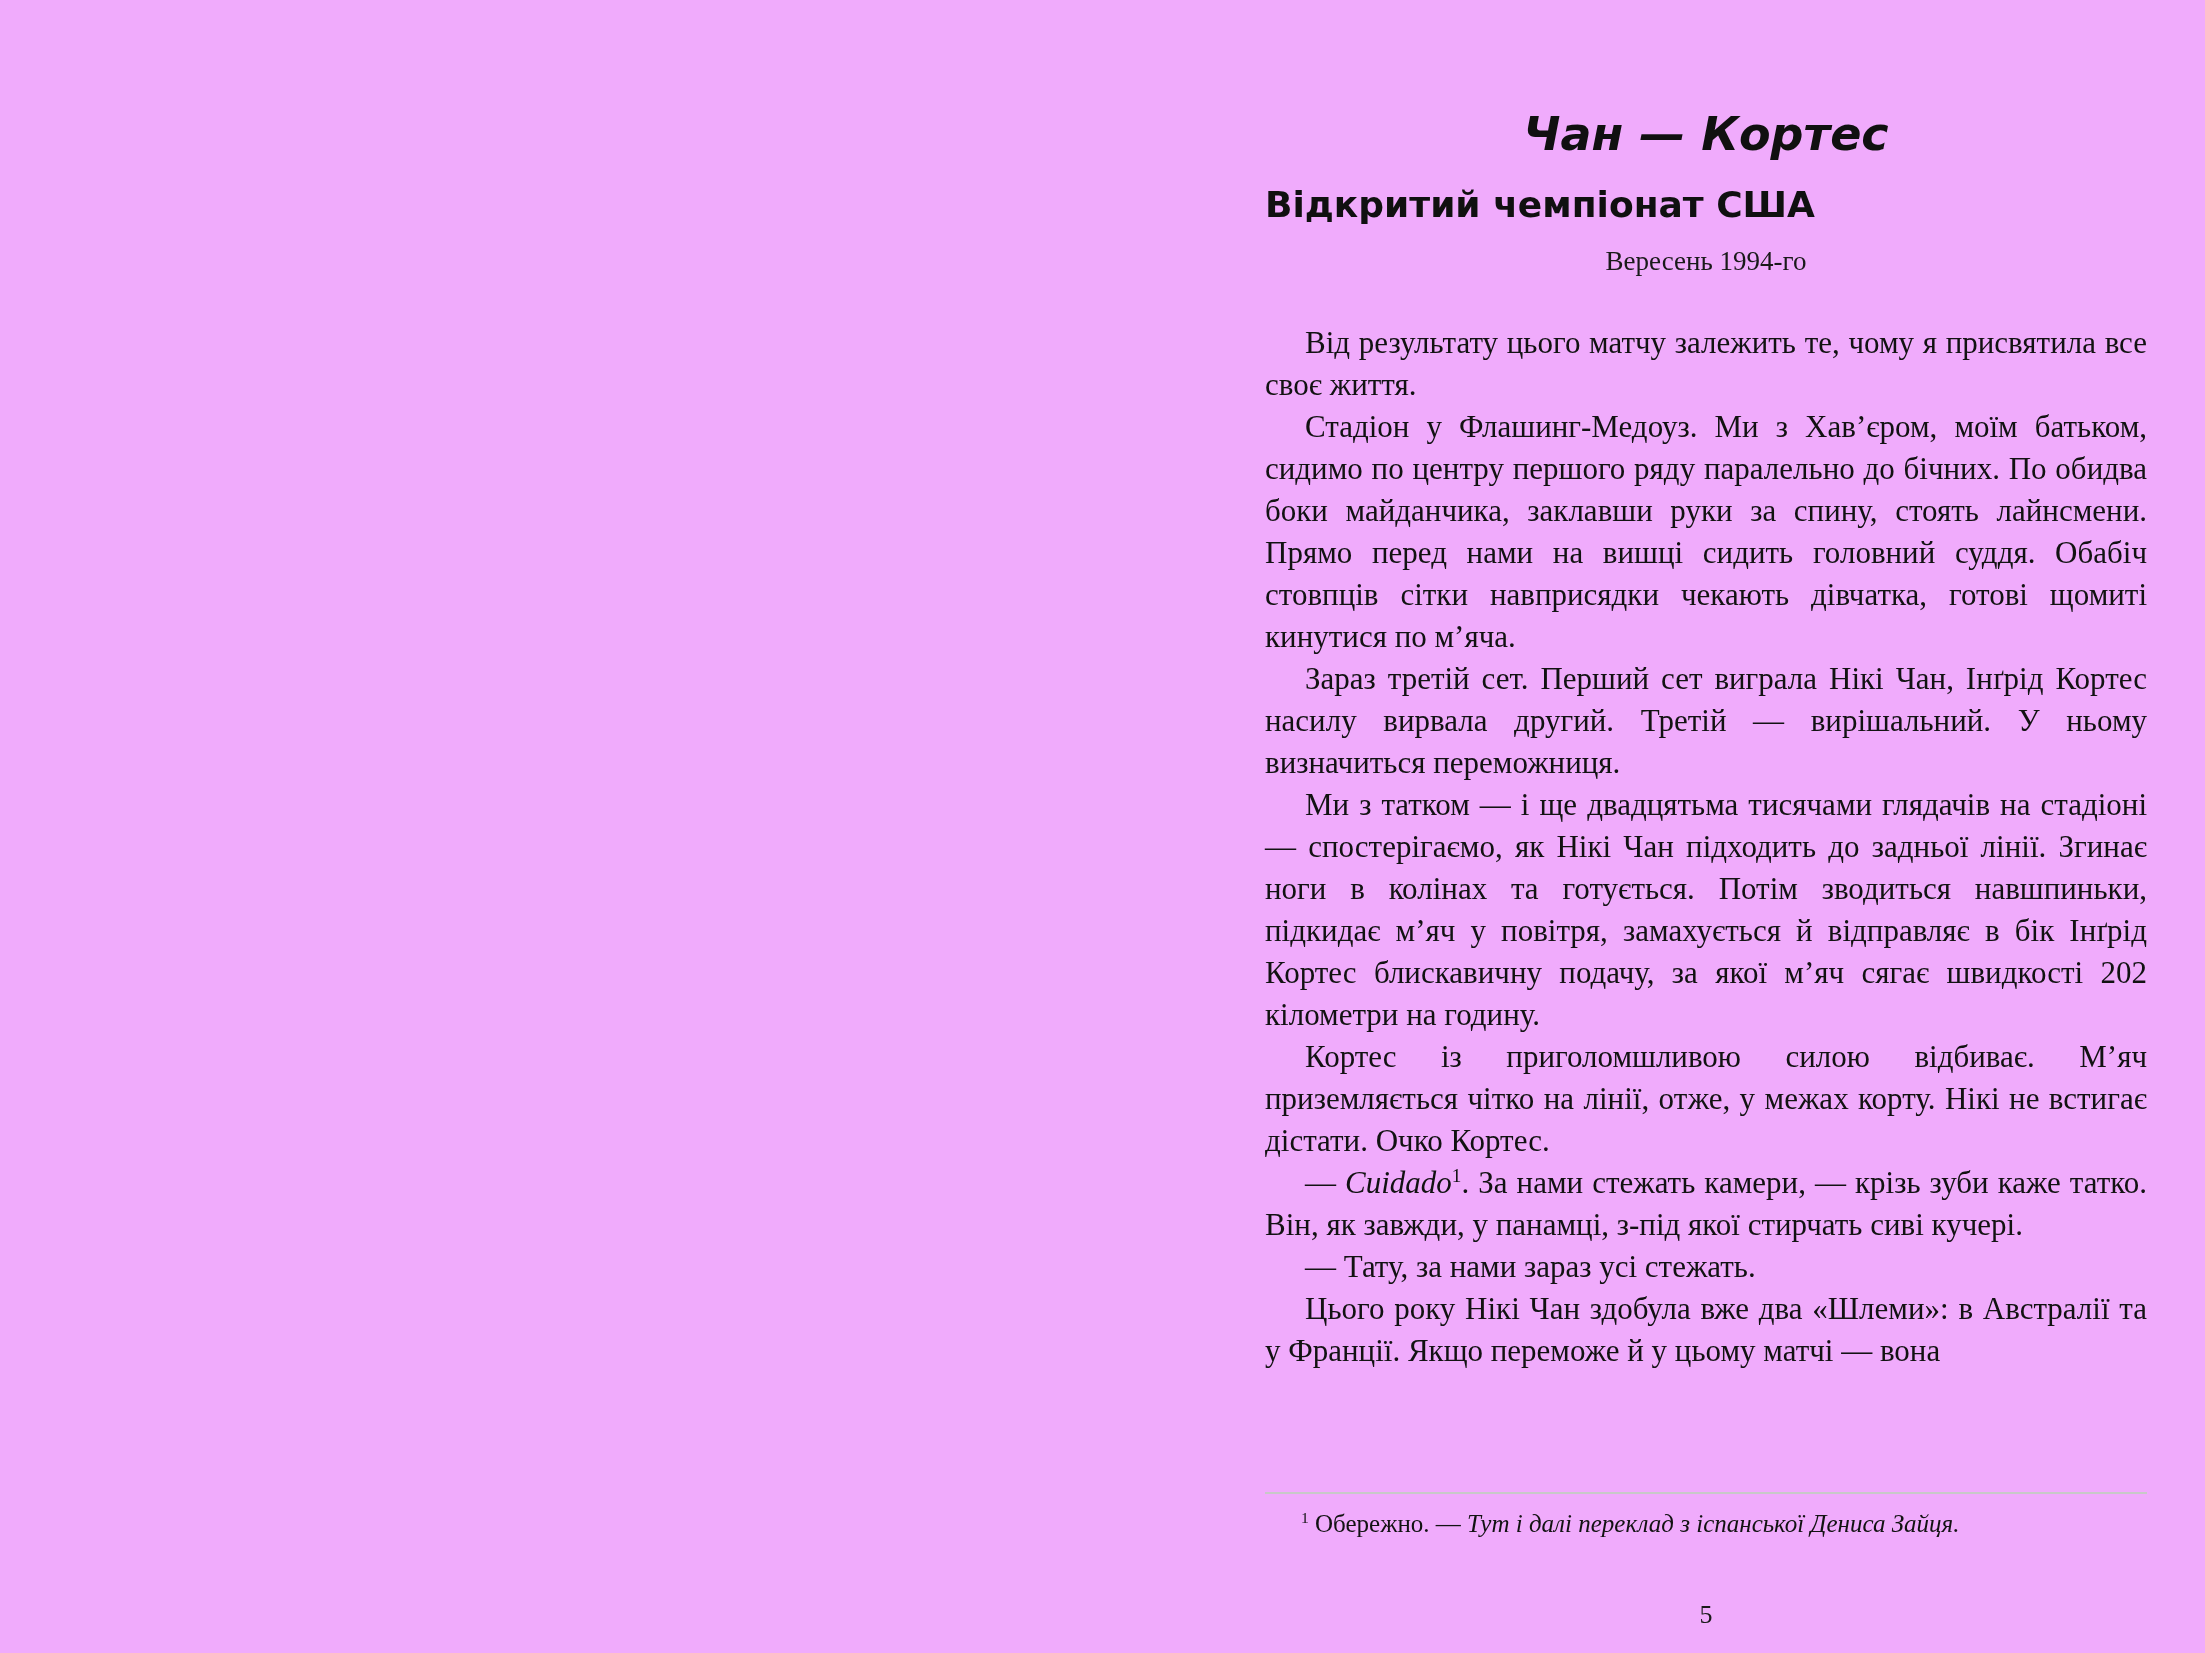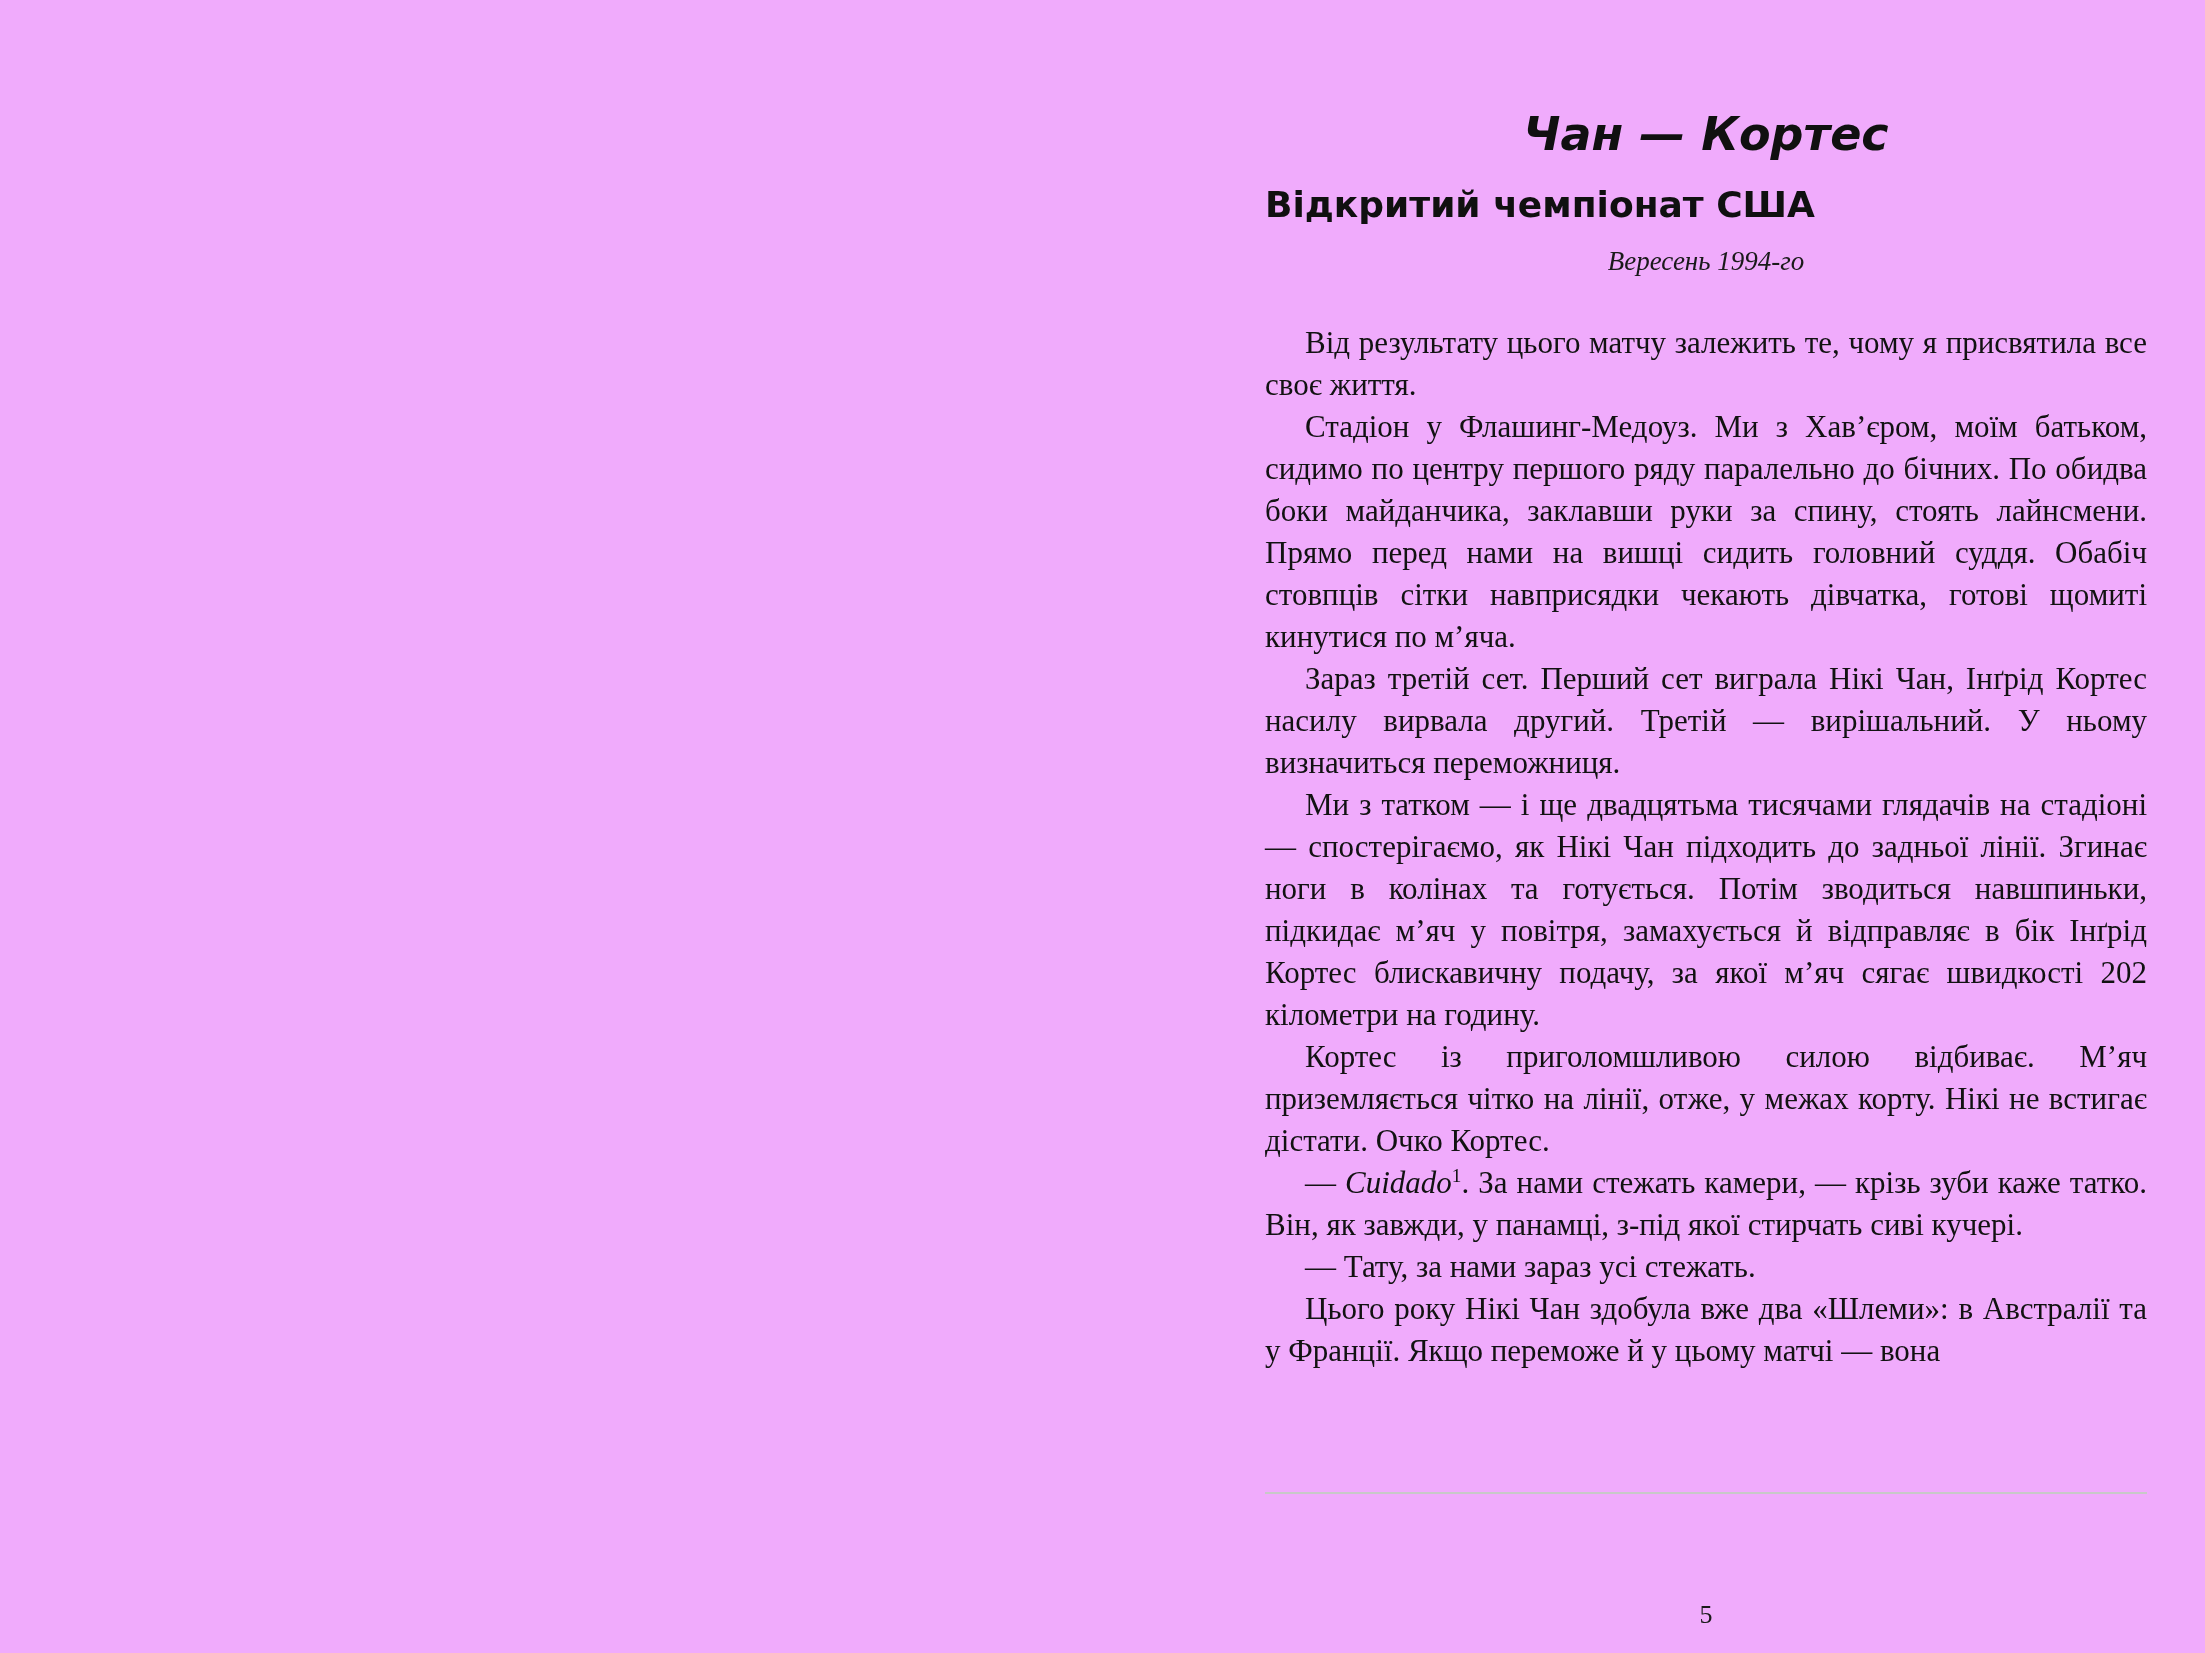--- a/index.html
+++ b/index.html
@@ -36,21 +36,20 @@
     margin: 24.4px 0 0 0;
     font-family: "DejaVu Sans", "Liberation Sans", sans-serif;
     font-weight: bold;
     font-size: 36px;
     line-height: 1.1;
     color: #101010;
   }
   .date-line {
     margin: 21.5px 0 0 0;
     text-align: center;
-    font-style: italic;
     font-size: 27px;
     color: #1a1a1a;
   }
   .body-text {
     margin-top: 45px;
     font-size: 31px;
     line-height: 42px;
     text-align: justify;
   }
   .para {
@@ -112,18 +111,19 @@
         <p class="para"><span class="n">Ми з татком — і ще двадцятьма тисячами глядачів на стадіоні — спостерігаємо, як Нікі Чан підходить до задньої лінії. Згинає ноги в колінах та готується. Потім зводиться навшпиньки, підкидає м’яч у повітря, замахується й відправляє в бік Інґрід Кортес блискавичну подачу, за якої м’яч сягає швидкості 202 кілометри на годину.</span></p>
         <p class="para"><span class="n">Кортес із приголомшливою силою відбиває. М’яч приземляється чітко на лінії, отже, у межах корту. Нікі не встигає дістати. Очко Кортес.</span></p>
         <p class="para"><span class="n">— </span><span class="i">Cuidado</span><span class="sup">1</span><span class="n">. За нами стежать камери, — крізь зуби каже татко. Він, як завжди, у панамці, з-під якої стирчать сиві кучері.</span></p>
         <p class="para"><span class="n">— Тату, за нами зараз усі стежать.</span></p>
         <p class="para"><span class="n">Цього року Нікі Чан здобула вже два «Шлеми»: в Австралії та у Франції. Якщо переможе й у цьому матчі — вона</span></p>
       </div>
   </div>
 
   <div class="footnote-block">
     <hr class="footnote-rule">
+    <p class="footnote"><span class="sup">1</span><span class="n"> Обережно. — </span><span class="i">Тут і далі переклад з іспанської Дениса Зайця.</span></p>
   </div>
 
   <div class="page-number">5</div>
 
 </div>
 
 
 </body></html>

